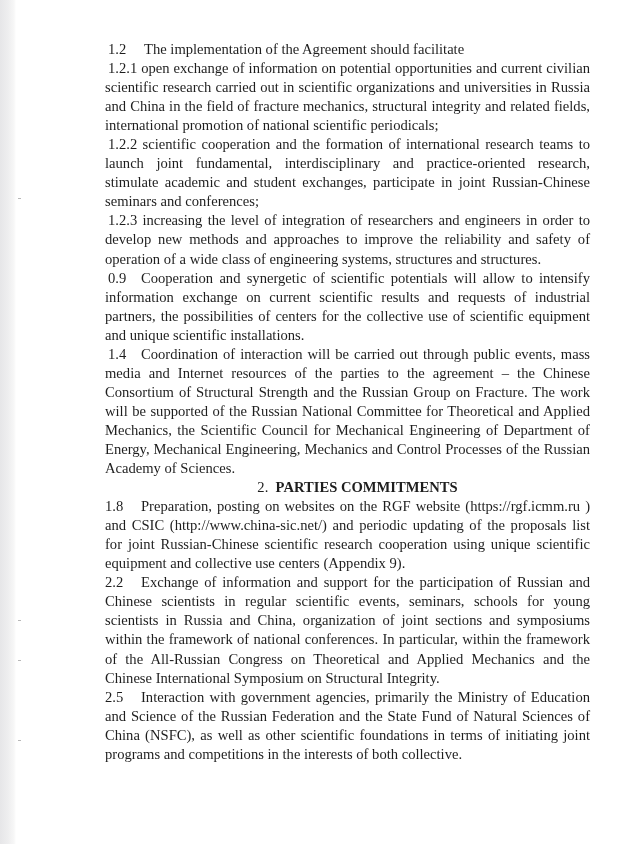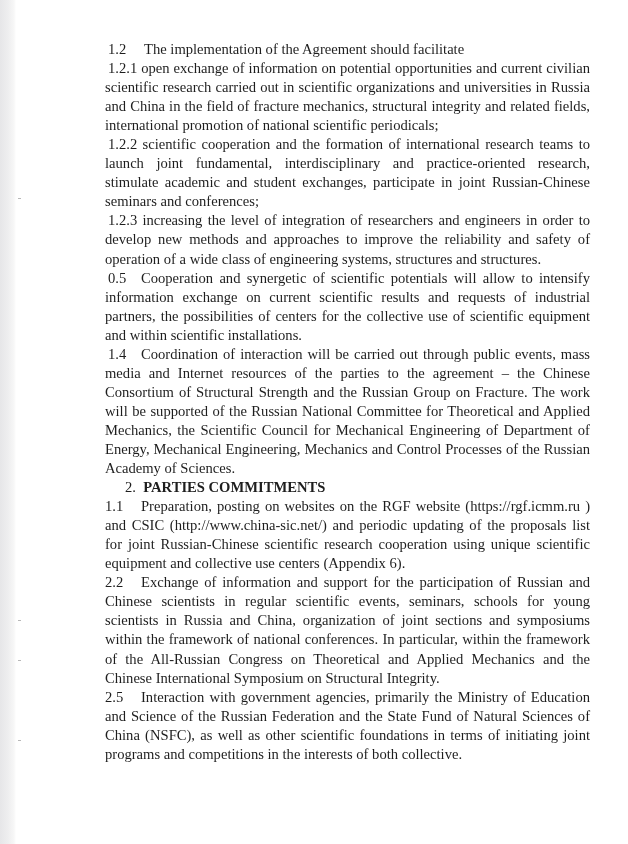--- a/index.html
+++ b/index.html
@@ -16,21 +16,21 @@
   }
   .mark { position: absolute; left: 18px; width: 3px; height: 1px; background: #b8b8b8; }
   .page {
     position: absolute; left: 105px; top: 40px; width: 485px;
     font-size: 14.6px; line-height: 19.05px;
   }
   .p { margin: 0; text-align: justify; }
   .p.last-left { text-align: left; }
   .num { display: inline-block; }
   .heading {
-    text-align: left; font-weight: bold; margin: 0;
+    text-align: center; font-weight: bold; margin: 0;
     padding-left: 20px;
   }
   .indent1 { padding-left: 3px; }
 </style>
 </head>
 <body>
 
 <div class="scan-edge"></div>
 <div class="mark" style="top:198px"></div>
 <div class="mark" style="top:620px"></div>
@@ -52,34 +52,34 @@
     <span class="indent1">1.2.2</span>
     <span>scientific cooperation and the formation of international research teams to launch joint fundamental, interdisciplinary and practice-oriented research, stimulate academic and student exchanges, participate in joint Russian-Chinese seminars and conferences;</span>
   </p>
 
   <p class="p">
     <span class="indent1">1.2.3</span>
     <span>increasing the level of integration of researchers and engineers in order to develop new methods and approaches to improve the reliability and safety of operation of a wide class of engineering systems, structures and structures.</span>
   </p>
 
   <p class="p">
-    <span class="num indent1" style="width:33px">0.5</span><span>Cooperation and synergetic of scientific potentials will allow to intensify information exchange on current scientific results and requests of industrial partners, the possibilities of centers for the collective use of scientific equipment and within scientific installations.</span>
+    <span class="num indent1" style="width:33px">0.9</span><span>Cooperation and synergetic of scientific potentials will allow to intensify information exchange on current scientific results and requests of industrial partners, the possibilities of centers for the collective use of scientific equipment and unique scientific installations.</span>
   </p>
 
   <p class="p">
     <span class="num indent1" style="width:33px">1.4</span><span>Coordination of interaction will be carried out through public events, mass media and Internet resources of the parties to the agreement – the Chinese Consortium of Structural Strength and the Russian Group on Fracture. The work will be supported of the Russian National Committee for Theoretical and Applied Mechanics, the Scientific Council for Mechanical Engineering of Department of Energy, Mechanical Engineering, Mechanics and Control Processes of the Russian Academy of Sciences.</span>
   </p>
 
   <p class="heading">
     <span style="font-weight:normal">2.</span>&nbsp;
     <span>PARTIES COMMITMENTS</span>
   </p>
 
   <p class="p">
-    <span class="num" style="width:36px">1.1</span><span>Preparation, posting on websites on the RGF website (https://rgf.icmm.ru ) and CSIC (http://www.china-sic.net/) and periodic updating of the proposals list for joint Russian-Chinese scientific research cooperation using unique scientific equipment and collective use centers (Appendix 6).</span>
+    <span class="num" style="width:36px">1.8</span><span>Preparation, posting on websites on the RGF website (https://rgf.icmm.ru ) and CSIC (http://www.china-sic.net/) and periodic updating of the proposals list for joint Russian-Chinese scientific research cooperation using unique scientific equipment and collective use centers (Appendix 9).</span>
   </p>
 
   <p class="p">
     <span class="num" style="width:36px">2.2</span><span>Exchange of information and support for the participation of Russian and Chinese scientists in regular scientific events, seminars, schools for young scientists in Russia and China, organization of joint sections and symposiums within the framework of national conferences. In particular, within the framework of the All-Russian Congress on Theoretical and Applied Mechanics and the Chinese International Symposium on Structural Integrity.</span>
   </p>
 
   <p class="p">
     <span class="num" style="width:36px">2.5</span><span>Interaction with government agencies, primarily the Ministry of Education and Science of the Russian Federation and the State Fund of Natural Sciences of China (NSFC), as well as other scientific foundations in terms of initiating joint programs and competitions in the interests of both collective.</span>
   </p>
 

